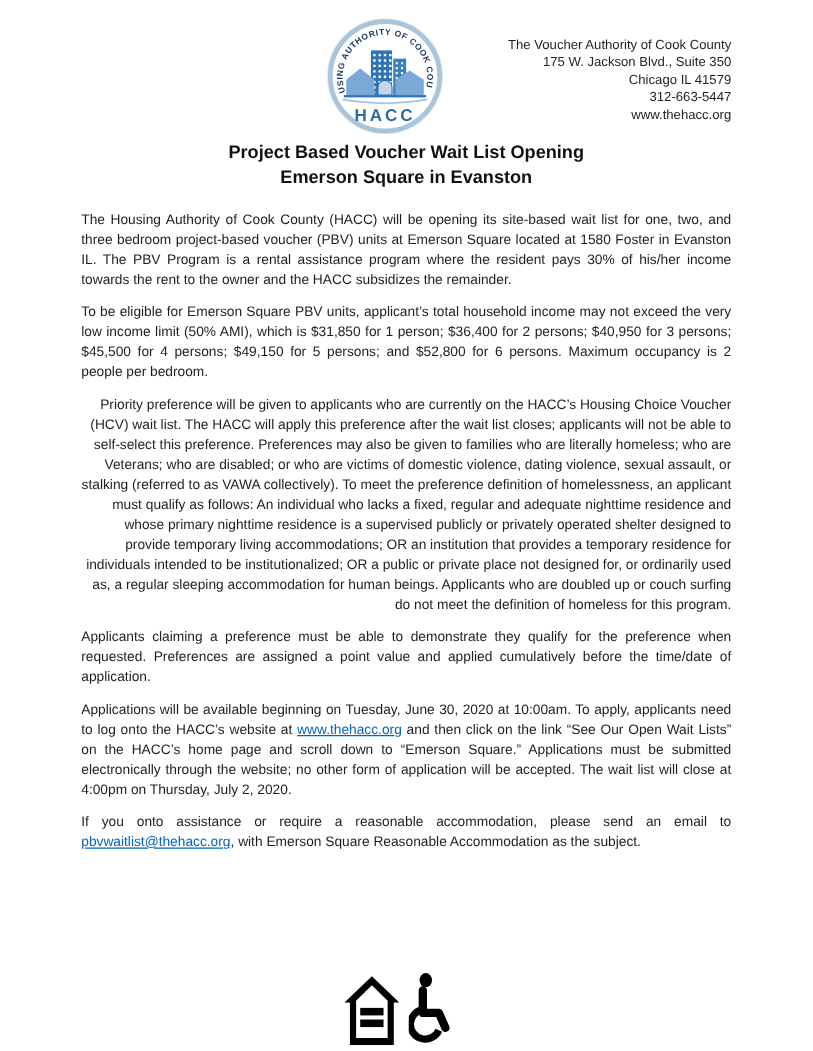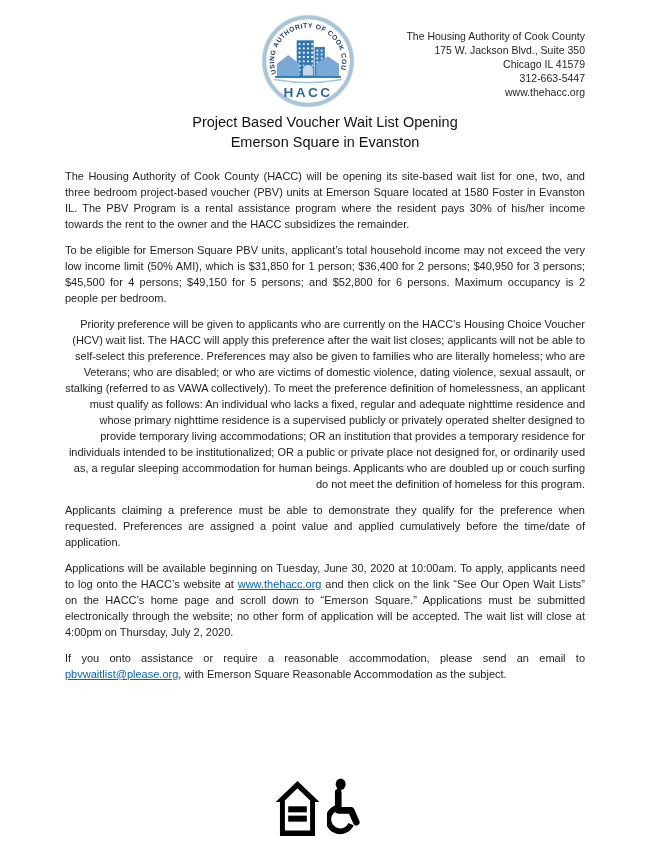--- a/index.html
+++ b/index.html
@@ -14,21 +14,21 @@
     font-family:"Liberation Sans", sans-serif;
     color:#1e1e1e;
   }
   .letterhead{position:relative;height:92px;}
   .logo{position:absolute;left:193px;top:0;width:100px;height:94px;}
   .logo svg{display:block;width:100%;height:100%;}
   .address{
     position:absolute;right:0;top:15px;
     text-align:right;font-size:10.5px;line-height:14px;color:#1f1f1f;
   }
-  .doc-title{margin:6px 0 16px 0;text-align:center;font-size:14.5px;line-height:20px;font-weight:normal;color:#111;}
+  .doc-title{margin:6px 0 16px 0;text-align:center;font-size:14.5px;line-height:20px;font-weight:bold;color:#111;}
   .body-text p{margin:0 0 10px 0;font-size:11px;line-height:16px;}
   .p-just{text-align:justify;}
   .p-left{text-align:right;}
   a.inline-link{color:#0563c1;text-decoration:underline;cursor:pointer;}
   .footer-icons{
     position:absolute;left:270px;top:778px;
     display:flex;align-items:flex-end;
   }
   .footer-icons svg{display:block;}
   .eh-icon{width:55px;height:57px;}
@@ -59,40 +59,40 @@
           <rect x="15" y="66" width="70" height="2" fill="#2e75b6"></rect>
           <path d="M14 69 Q50 75.5 86 69 L86 70.5 Q50 77 14 70.5 Z" fill="#9dc3e6"></path>
         </g>
         <text font-family="Liberation Sans, sans-serif" font-size="7.2" font-weight="bold" fill="#17365d" letter-spacing="0.55">
           <textPath href="#arcpath" startOffset="50%" text-anchor="middle">HOUSING AUTHORITY OF COOK COUNTY</textPath>
         </text>
         <text x="50" y="88" text-anchor="middle" font-family="Liberation Sans, sans-serif" font-size="14.5" font-weight="bold" fill="#2c6aa0" letter-spacing="2.5">HACC</text>
       </svg>
     </div>
     <div class="address">
-      <div>The Housing Authority of Cook County</div>
+      <div>The Voucher Authority of Cook County</div>
       <div>175 W. Jackson Blvd., Suite 350</div>
       <div>Chicago IL 41579</div>
       <div>312-663-5447</div>
       <div>www.thehacc.org</div>
     </div>
   </div>
 
   <div class="doc-title">
     <div>Project Based Voucher Wait List Opening</div>
     <div>Emerson Square in Evanston</div>
   </div>
 
   <div class="body-text">
     <p class="p-just">The Housing Authority of Cook County (HACC) will be opening its site-based wait list for one, two, and three bedroom project-based voucher (PBV) units at Emerson Square located at 1580 Foster in Evanston IL. The PBV Program is a rental assistance program where the resident pays 30% of his/her income towards the rent to the owner and the HACC subsidizes the remainder.</p>
     <p class="p-just">To be eligible for Emerson Square PBV units, applicant’s total household income may not exceed the very low income limit (50% AMI), which is $31,850 for 1 person; $36,400 for 2 persons; $40,950 for 3 persons; $45,500 for 4 persons; $49,150 for 5 persons; and $52,800 for 6 persons. Maximum occupancy is 2 people per bedroom.</p>
     <p class="p-left">Priority preference will be given to applicants who are currently on the HACC’s Housing Choice Voucher (HCV) wait list. The HACC will apply this preference after the wait list closes; applicants will not be able to self-select this preference. Preferences may also be given to families who are literally homeless; who are Veterans; who are disabled; or who are victims of domestic violence, dating violence, sexual assault, or stalking (referred to as VAWA collectively).  To meet the preference definition of homelessness, an applicant must qualify as follows: An individual who lacks a fixed, regular and adequate nighttime residence and whose primary nighttime residence is a supervised publicly or privately operated shelter designed to provide temporary living accommodations; OR an institution that provides a temporary residence for individuals intended to be institutionalized; OR a public or private place not designed for, or ordinarily used as, a regular sleeping accommodation for human beings. Applicants who are doubled up or couch surfing do not meet the definition of homeless for this program.</p>
     <p class="p-just">Applicants claiming a preference must be able to demonstrate they qualify for the preference when requested. Preferences are assigned a point value and applied cumulatively before the time/date of application.</p>
     <p class="p-just"><span>Applications will be available beginning on Tuesday, June 30, 2020 at 10:00am. To apply, applicants need to log onto the HACC’s website at </span><a class="inline-link">www.thehacc.org</a><span> and then click on the link “See Our Open Wait Lists” on the HACC’s home page and scroll down to “Emerson Square.” Applications must be submitted electronically through the website; no other form of application will be accepted. The wait list will close at 4:00pm on Thursday, July 2, 2020.</span></p>
-    <p class="p-just"><span>If you onto assistance or require a reasonable accommodation, please send an email to </span><a class="inline-link">pbvwaitlist@please.org</a><span>, with Emerson Square Reasonable Accommodation as the subject.</span></p>
+    <p class="p-just"><span>If you onto assistance or require a reasonable accommodation, please send an email to </span><a class="inline-link">pbvwaitlist@thehacc.org</a><span>, with Emerson Square Reasonable Accommodation as the subject.</span></p>
   </div>
 
   <div class="footer-icons">
     <svg class="eh-icon" viewBox="0 0 100 104" xmlns="http://www.w3.org/2000/svg" aria-hidden="true">
       <path d="M50 2 L90 40 L82 40 L82 102 L18 102 L18 40 L10 40 Z" fill="#000000"></path>
       <path d="M50 15 L73 37.5 L73 92 L27 92 L27 37.5 Z" fill="#ffffff"></path>
       <rect x="33" y="48" width="34" height="11" fill="#000000"></rect>
       <rect x="33" y="65" width="34" height="11" fill="#000000"></rect>
     </svg>
     <svg class="wc-icon" viewBox="0 0 34 62" xmlns="http://www.w3.org/2000/svg" aria-hidden="true">

